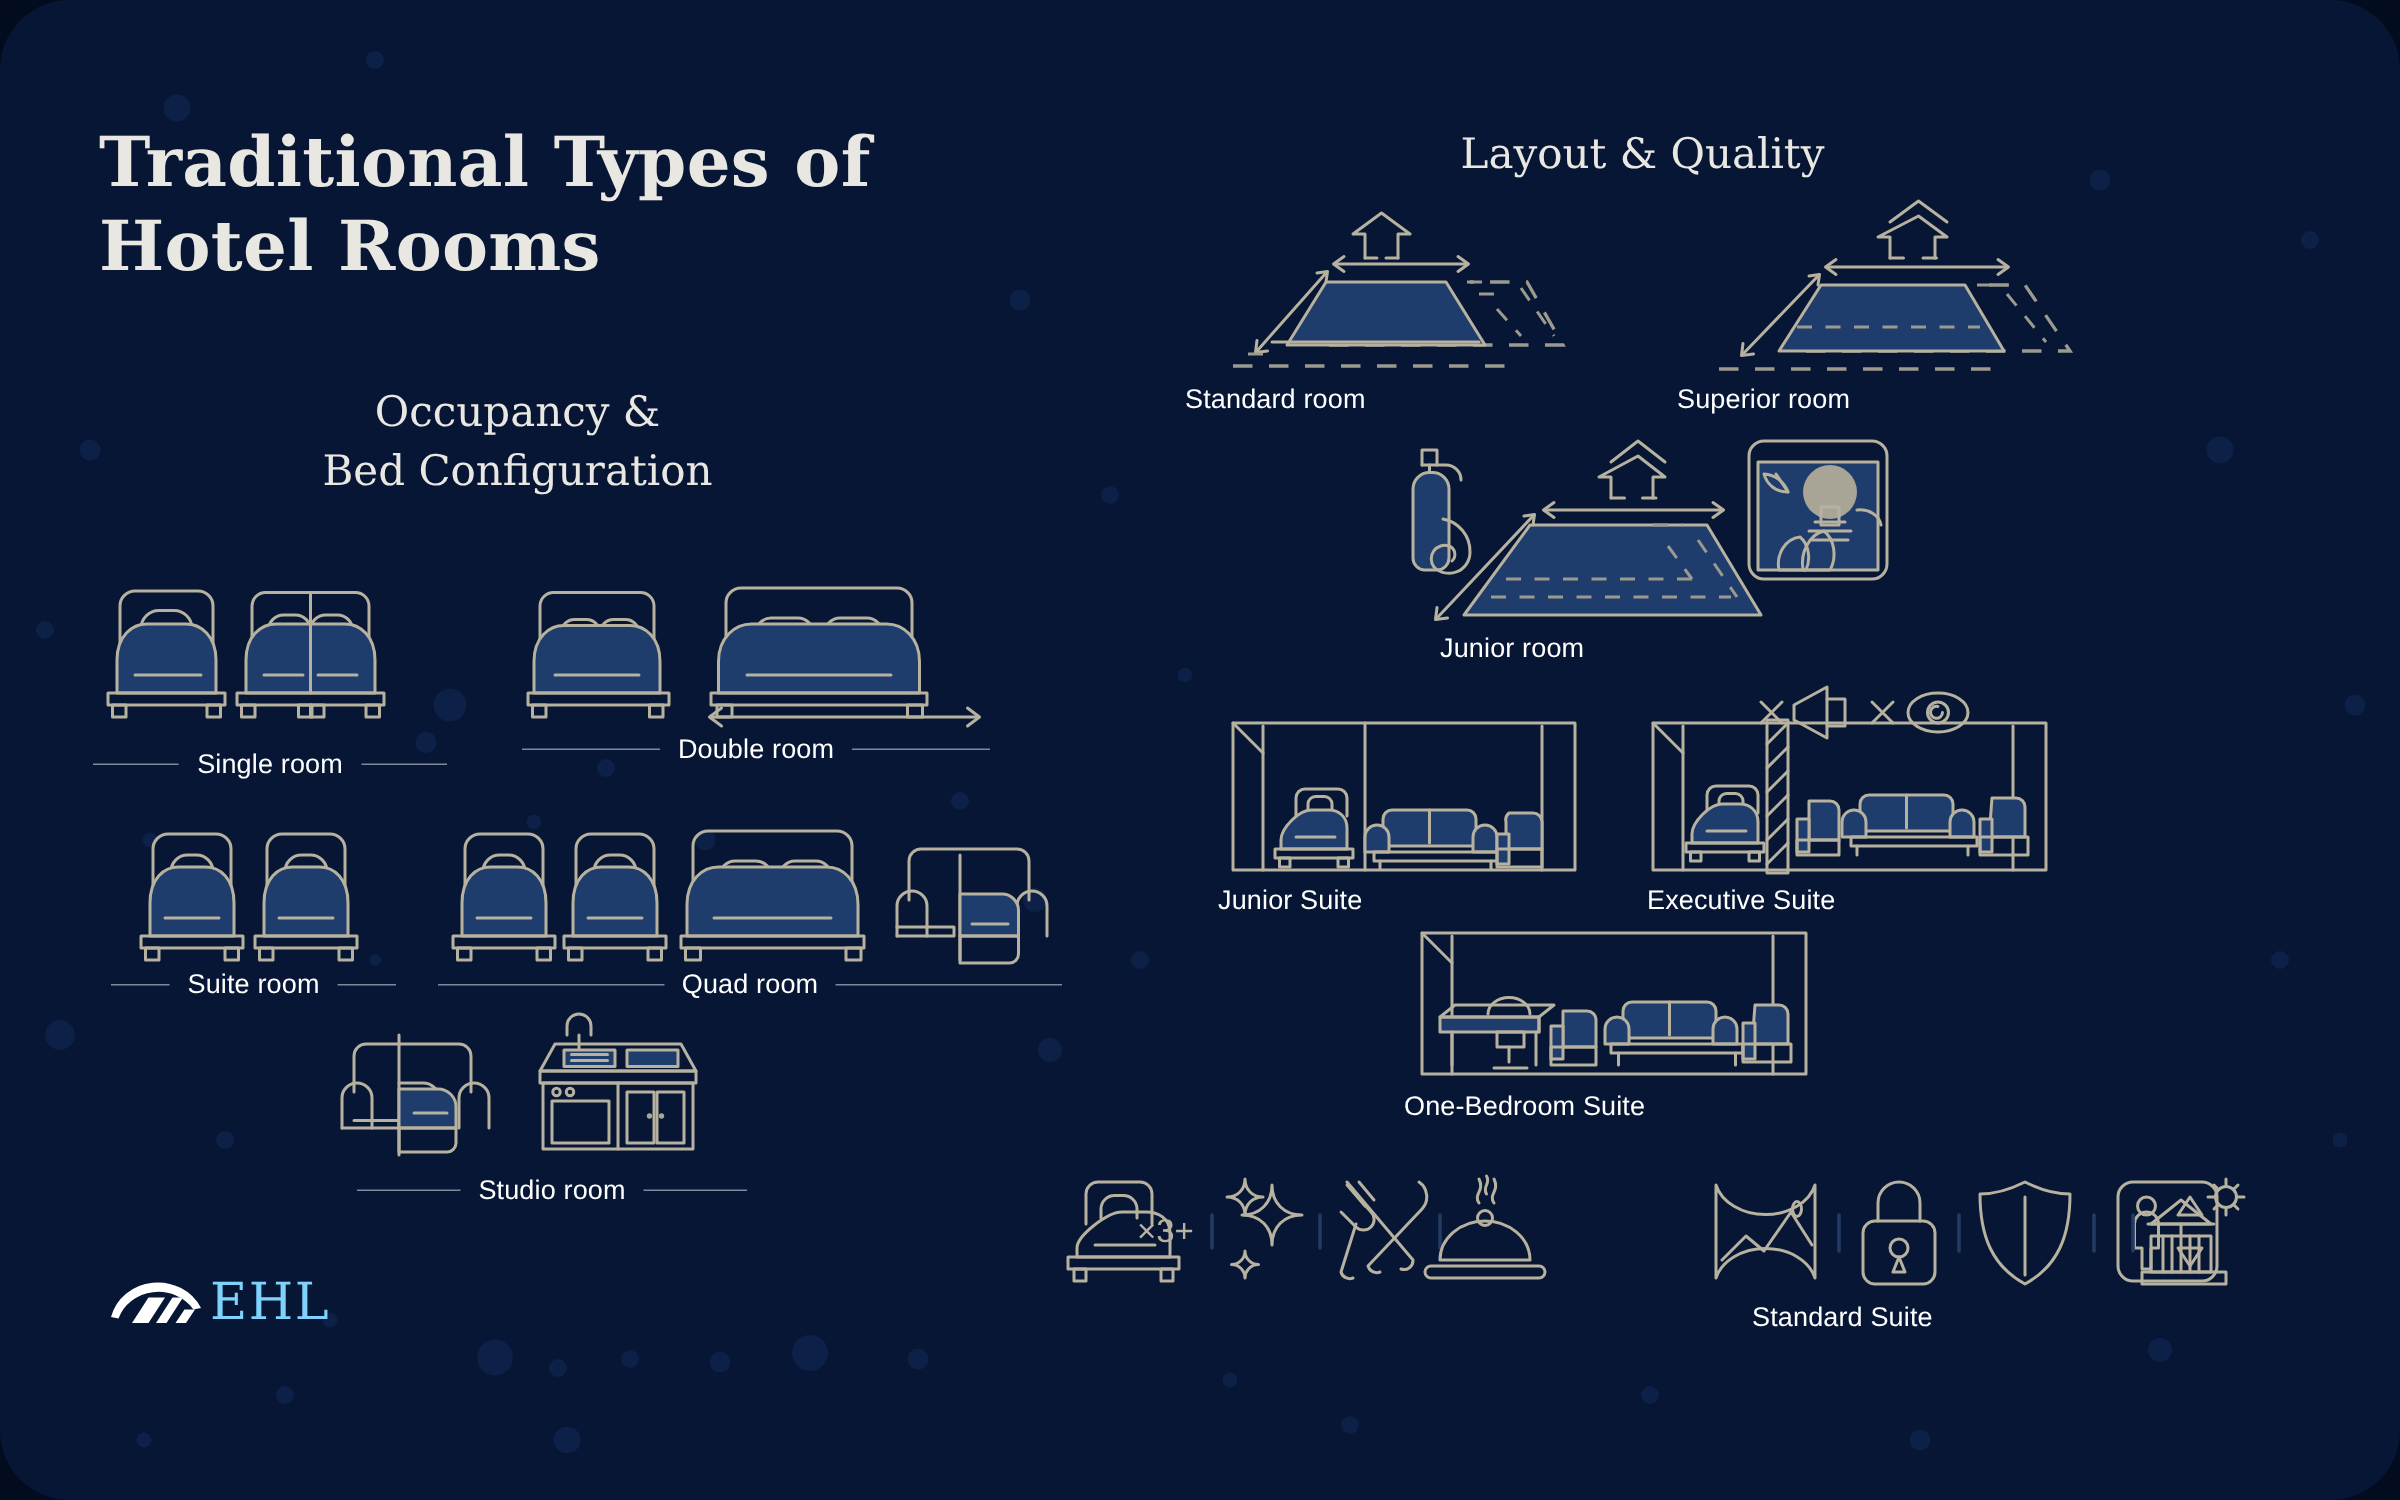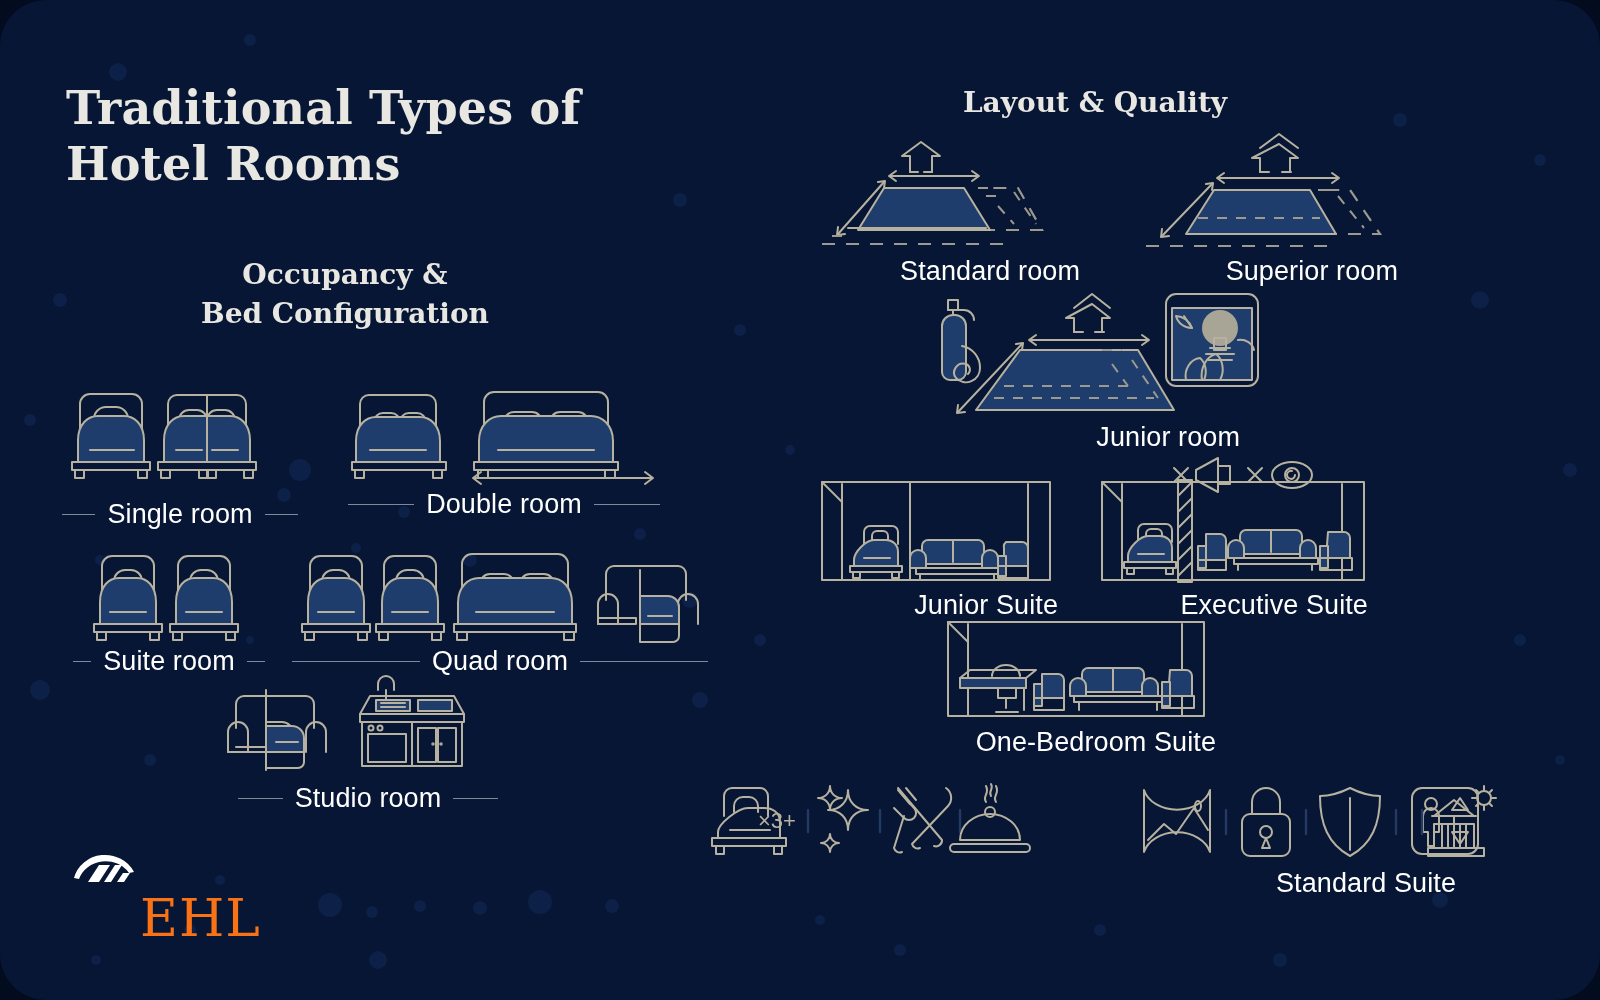--- a/index.html
+++ b/index.html
@@ -23,52 +23,52 @@
   .serif { font-family: "DejaVu Serif", "Liberation Serif", serif; }
 
   #main-title {
     position: absolute; left: 66px; top: 80px;
     font-size: 46px; font-weight: 700; line-height: 1.22;
     color: #e9e7e1; letter-spacing: .2px;
   }
 
   .section-head {
     position: absolute;
-    font-size: 28px; font-weight: 700; line-height: 1.38;
+    font-size: 28px; font-weight: 400; line-height: 1.38;
     color: #e9e7e1; text-align: center;
   }
   #occ-head { left: 100px; top: 256px; width: 490px; }
   #lq-head  { left: 860px; top: 84px; width: 470px; }
 
   .label {
     position: absolute;
     color: #ffffff;
-    font-size: 27px;
+    font-size: 18px;
     letter-spacing: .1px;
-    text-align: right;
+    text-align: left;
     white-space: nowrap;
   }
   .label.rules { display: flex; align-items: center; gap: 12px; justify-content: center; }
   .label.rules::before, .label.rules::after {
     content: ""; flex: 1 1 auto; height: 1px; background: #aab0bd; opacity: .75; min-width: 18px;
   }
   svg { display: block; overflow: visible; }
   .ln { fill: none; stroke: #b7b2a0; stroke-width: 2; stroke-linecap: round; stroke-linejoin: round; }
   .fil { fill: #1e3c6c; stroke: #b7b2a0; stroke-width: 2; stroke-linejoin: round; stroke-linecap: round; }
   .dsh { fill: none; stroke: #9c9a8e; stroke-width: 2.2; stroke-dasharray: 13 11; stroke-linecap: butt; }
   .dsh2 { fill: none; stroke: #9c9a8e; stroke-width: 2; stroke-dasharray: 10 9; stroke-linecap: butt; }
   .arw { fill: none; stroke: #b7b2a0; stroke-width: 2; stroke-linecap: round; stroke-linejoin: round; }
   .divider { fill: none; stroke: #243a63; stroke-width: 2.4; stroke-linecap: round; }
   .icohead { stroke: #b7b2a0; fill: none; stroke-width: 2; stroke-linecap: round; stroke-linejoin: round; }
   .fgrey { fill: #a9a596; }
 
   #ehl-logo { position: absolute; left: 72px; top: 846px; }
   #ehl-text {
-    position: absolute; left: 140px; top: 888px;
-    font-size: 52px; font-weight: 400; color: #f97316; letter-spacing: 1px;
+    position: absolute; left: 140px; top: 848px;
+    font-size: 34px; font-weight: 400; color: #7dd3fc; letter-spacing: 1px;
   }
 </style>
 </head>
 <body>
 
 <div id="card">
 
   <div id="dots">
       <div class="dot" style="left: 109px; top: 63px; height: 18px; width: 18px;"></div>
       <div class="dot" style="left: 244px; top: 34px; height: 12px; width: 12px;"></div>

